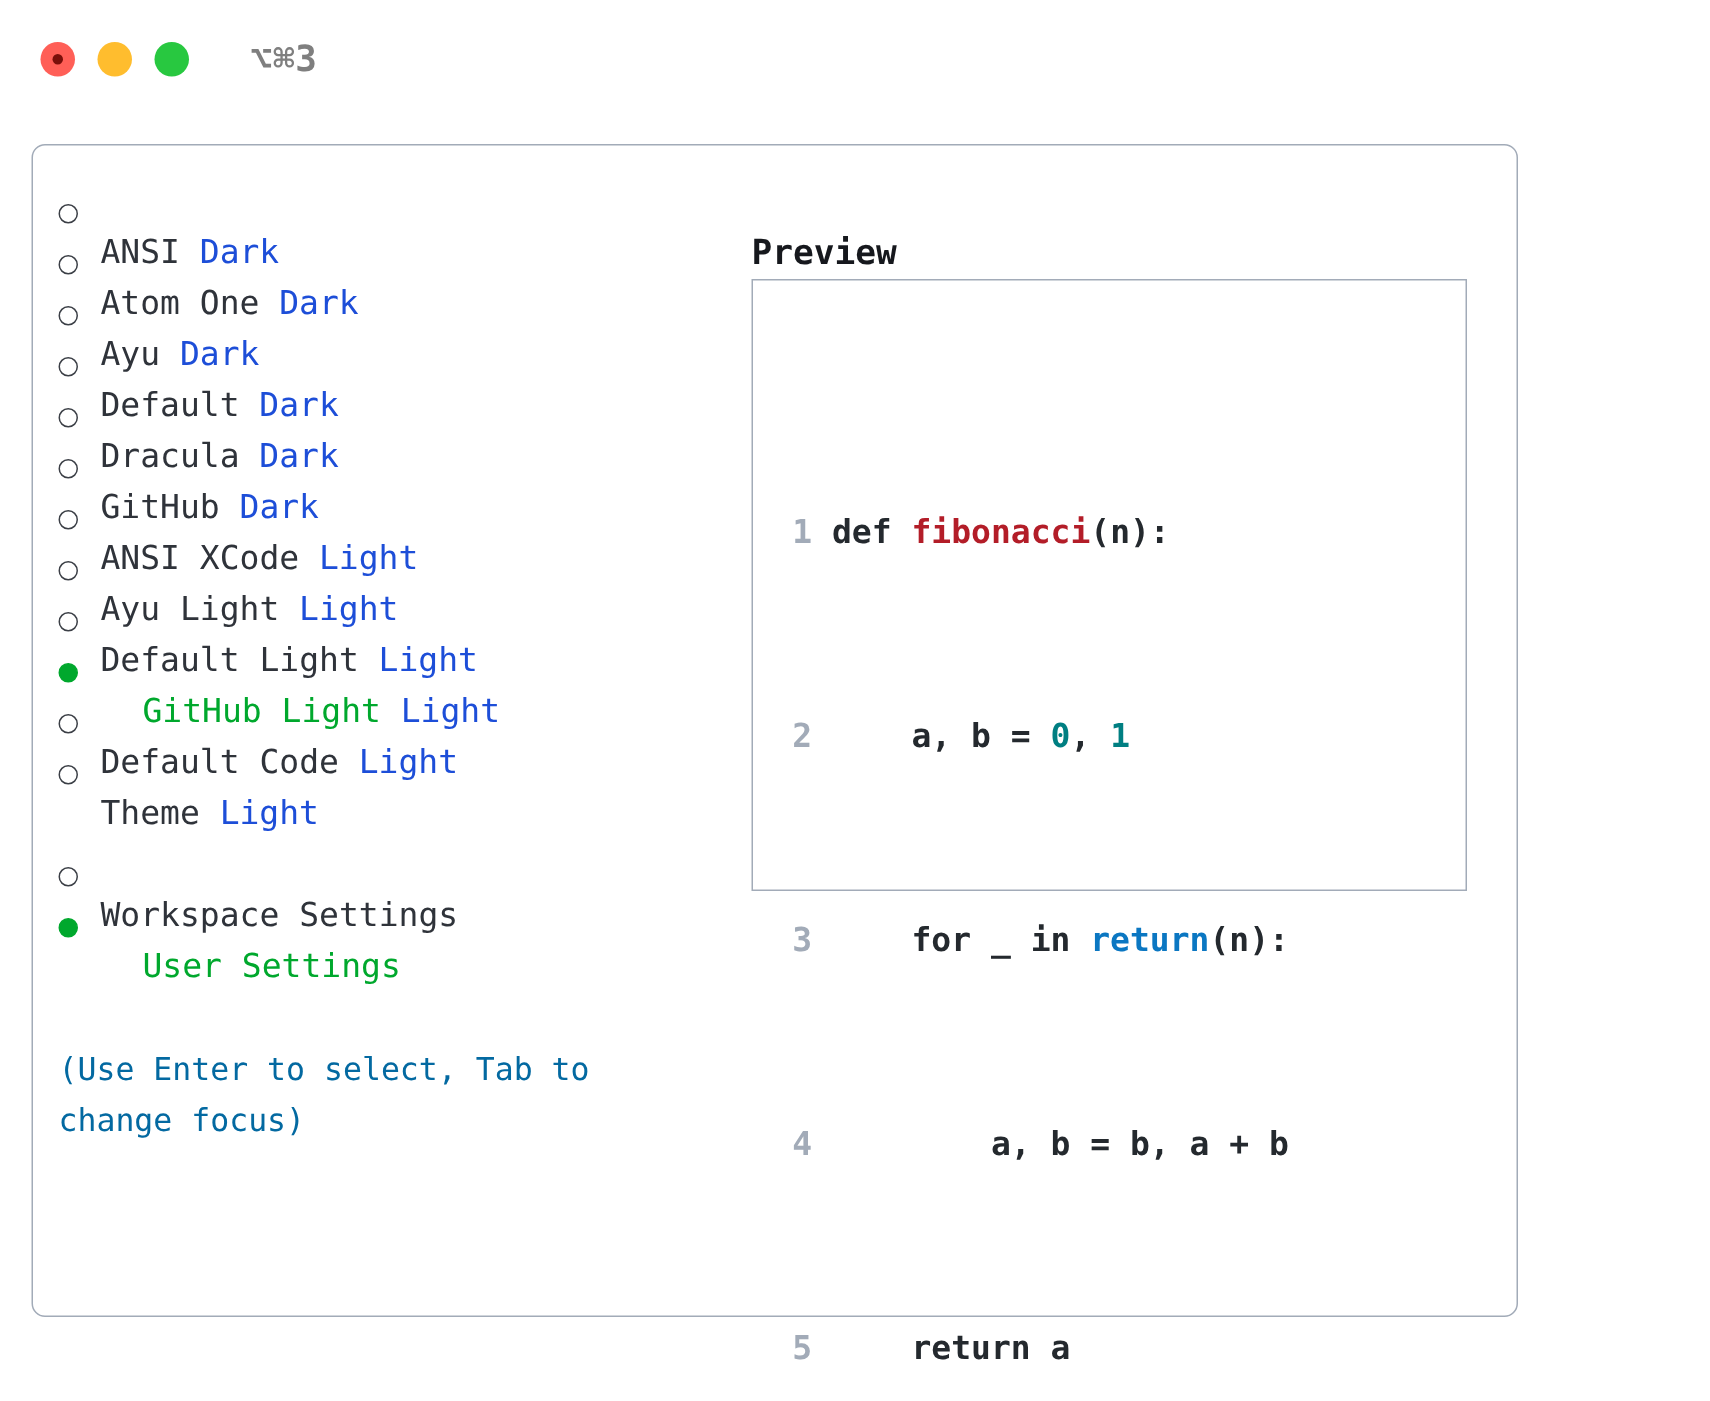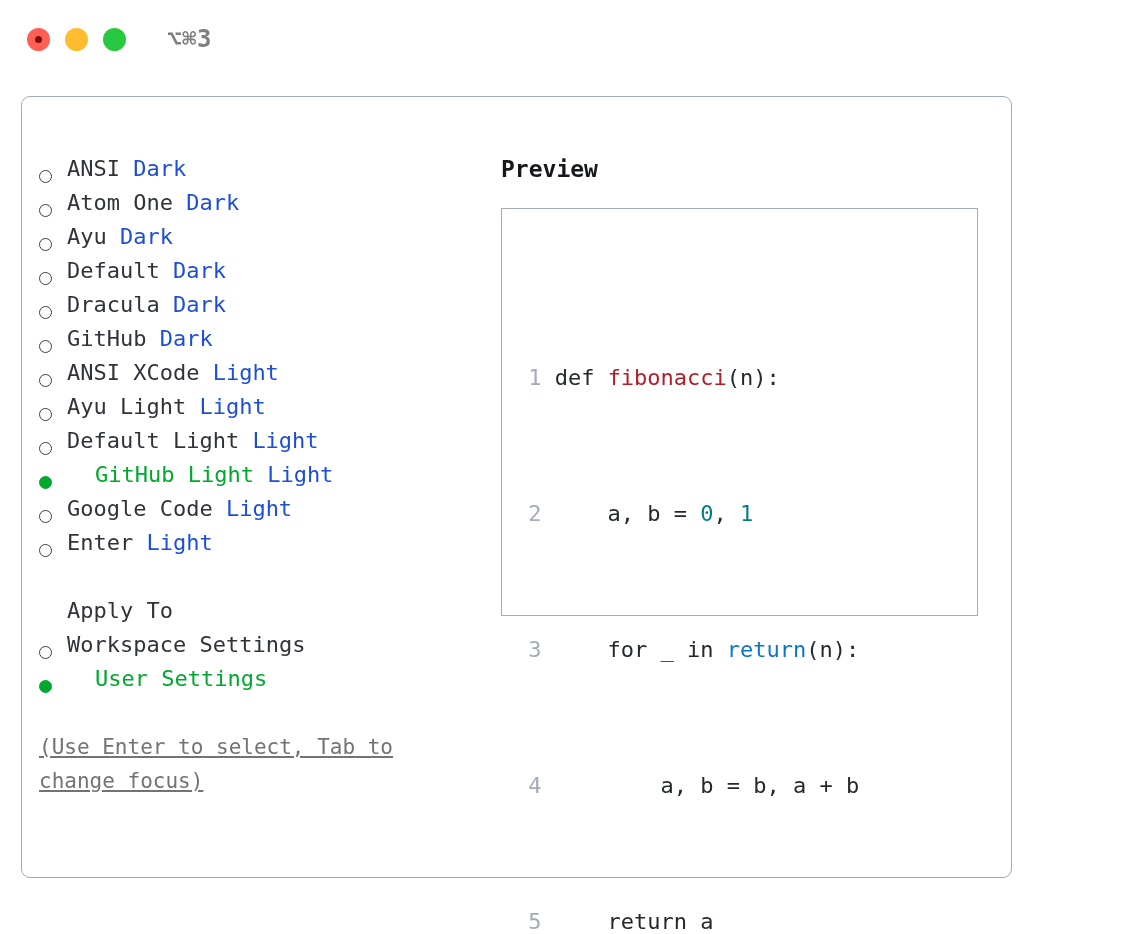--- a/index.html
+++ b/index.html
@@ -84,21 +84,21 @@
   }
   .section-header {
     font-size: 23px;
     font-weight: 700;
     color: #16181d;
     line-height: 34px;
     white-space: pre;
   }
   .opt-row {
     display: flex;
-    align-items: flex-end;
+    align-items: flex-start;
     line-height: 34px;
     font-size: 22px;
     white-space: pre;
   }
   .marker {
     display: inline-block;
     width: 28px;
     flex: 0 0 28px;
     position: relative;
   }
@@ -124,40 +124,39 @@
   }
   .plain-label {
     color: #2f333a;
     font-size: 22px;
   }
   .spacer-row { height: 34px; }
   .hint {
     margin-top: 34px;
     font-size: 21px;
     line-height: 34px;
-    color: #737373;
+    color: #0369a1;
     width: 410px;
-    text-decoration: underline;
   }
 
   
   .right-col {
     position: absolute;
     left: 479px;
     top: 55px;
     width: 490px;
   }
   .preview-box {
-    margin-top: 22px;
     width: 477px;
     height: 408px;
     border: 1.5px solid #a2abb8;
     box-sizing: border-box;
     background: #ffffff;
     position: relative;
+    font-weight: bold;
   }
   .code {
     position: absolute;
     left: 13px;
     top: 50px;
     font-size: 22px;
     line-height: 34px;
     white-space: pre;
   }
   .code-line { display: block; }
@@ -245,36 +244,32 @@
       </div>
 
       <div class="opt-row">
         <span class="marker"><span class="radio on"></span></span>
         <span class="opt-label selected">GitHub Light</span>
         <span class="opt-tag">Light</span>
       </div>
 
       <div class="opt-row">
         <span class="marker"><span class="radio"></span></span>
-        <span class="opt-label">Google Code</span>
-        <span class="opt-tag">Light</span>
-      </div>
-
-      <div class="opt-row">
-        <span class="marker"><span class="radio"></span></span>
-        <span class="opt-label">Enter</span>
+        <span class="opt-label">Default Code</span>
+        <span class="opt-tag">Light</span>
+      </div>
+
+      <div class="opt-row">
+        <span class="marker"><span class="radio"></span></span>
+        <span class="opt-label">Theme</span>
         <span class="opt-tag">Light</span>
       </div>
 
       <div class="spacer-row"></div>
 
-      <div class="opt-row">
-        <span class="marker"></span>
-        <span class="plain-label">Apply To</span>
-      </div>
 
       <div class="opt-row">
         <span class="marker"><span class="radio"></span></span>
         <span class="opt-label">Workspace Settings</span>
       </div>
 
       <div class="opt-row">
         <span class="marker"><span class="radio on"></span></span>
         <span class="opt-label selected">User Settings</span>
       </div>

